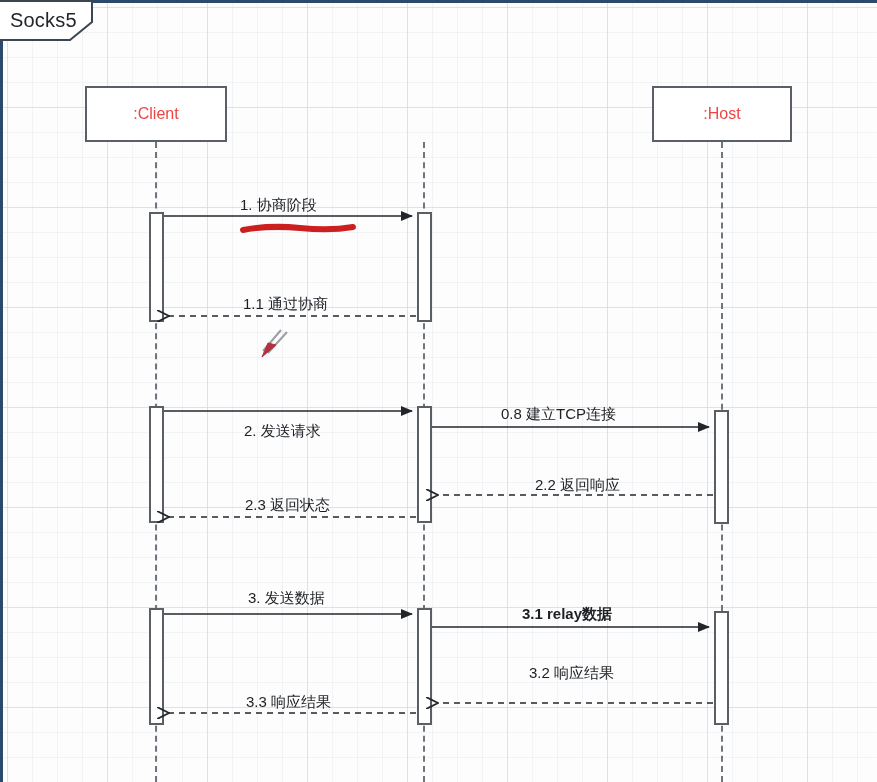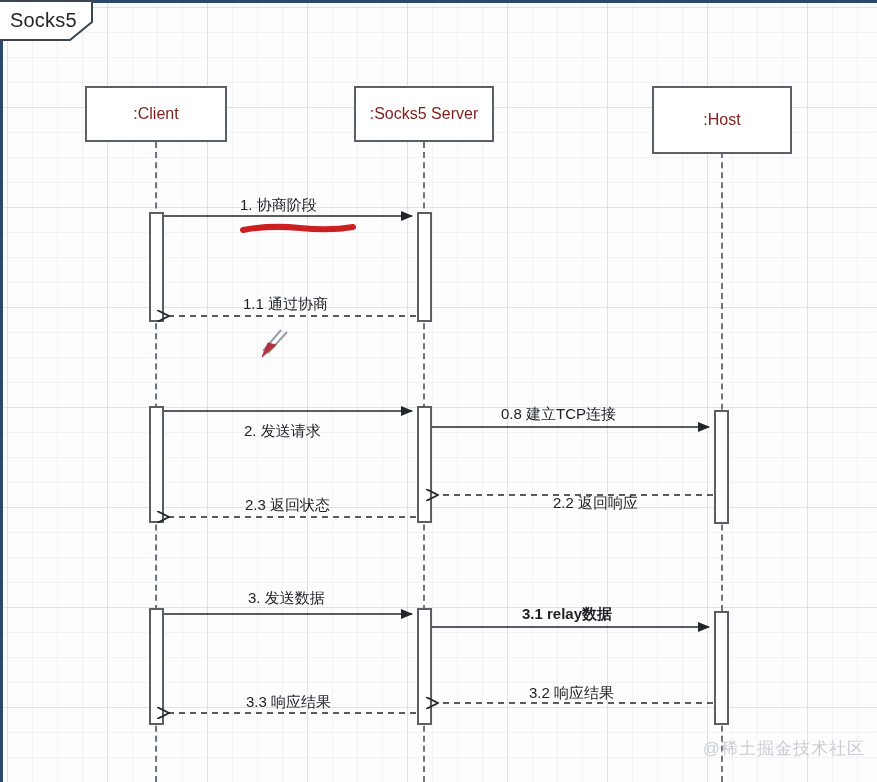--- a/index.html
+++ b/index.html
@@ -59,21 +59,21 @@
   
   .participant {
     position: absolute;
     background: #ffffff;
     border: 2px solid #5b6068;
     box-sizing: border-box;
     display: flex;
     align-items: center;
     justify-content: center;
     font-size: 16px;
-    color: #7f1d1d;
+    color: #ef4444;
   }
 
   
   .lifeline {
     position: absolute;
     width: 0;
     border-left: 2px dashed #6f757d;
   }
 
   
@@ -126,24 +126,21 @@
   </svg>
   <div class="frame-tab-label">Socks5</div>
 
   <div class="lifeline" style="left:155px; top:142px; height:640px;"></div>
   <div class="lifeline" style="left:423px; top:142px; height:640px;"></div>
   <div class="lifeline" style="left:721px; top:142px; height:640px;"></div>
 
   <div class="participant" style="left:85px; top:86px; width:142px; height:56px;">
     <span>:Client</span>
   </div>
-  <div class="participant" style="left:354px; top:86px; width:140px; height:56px;">
-    <span>:Socks5 Server</span>
-  </div>
-  <div class="participant" style="left:652px; top:86px; width:140px; height:68px;">
+  <div class="participant" style="left:652px; top:86px; width:140px; height:56px;">
     <span>:Host</span>
   </div>
 
   <div class="activation" style="left:149px; top:212px; width:15px; height:110px;"></div>
   <div class="activation" style="left:417px; top:212px; width:15px; height:110px;"></div>
   <div class="activation" style="left:149px; top:406px; width:15px; height:117px;"></div>
   <div class="activation" style="left:417px; top:406px; width:15px; height:117px;"></div>
   <div class="activation" style="left:714px; top:410px; width:15px; height:114px;"></div>
   <div class="activation" style="left:149px; top:608px; width:15px; height:117px;"></div>
   <div class="activation" style="left:417px; top:608px; width:15px; height:117px;"></div>
@@ -184,22 +181,21 @@
       <line x1="287" y1="332" x2="268" y2="353" stroke="#9b9ea3" stroke-width="2"></line>
       <line x1="281" y1="330" x2="263" y2="351" stroke="#9b9ea3" stroke-width="2"></line>
       <path d="M262,357 L276,345 L268,343 z" fill="#b4303a" stroke="#b4303a" stroke-width="1"></path>
     </g>
   </svg>
 
   <div class="msg-label" style="left:240px; top:196px;text-align:center;">1. 协商阶段</div>
   <div class="msg-label" style="left:243px; top:295px;">1.1 通过协商</div>
   <div class="msg-label" style="left:244px; top:390px;margin-top:32px;">2. 发送请求</div>
   <div class="msg-label" style="left:501px; top:405px;">0.8 建立TCP连接</div>
-  <div class="msg-label" style="left:553px; top:476px;margin-top:18px;">2.2 返回响应</div>
+  <div class="msg-label" style="left:535px; top:476px;">2.2 返回响应</div>
   <div class="msg-label" style="left:245px; top:496px;">2.3 返回状态</div>
   <div class="msg-label" style="left:248px; top:556px;margin-top:33px;">3. 发送数据</div>
   <div class="msg-label" style="left:522px; top:605px;font-weight:bold;">3.1 relay数据</div>
-  <div class="msg-label" style="left:529px; top:684px;">3.2 响应结果</div>
+  <div class="msg-label" style="left:529px; top:664px;">3.2 响应结果</div>
   <div class="msg-label" style="left:246px; top:693px;">3.3 响应结果</div>
 
-  <div class="watermark">@稀土掘金技术社区</div>
 
 </div>
 
 </body></html>

